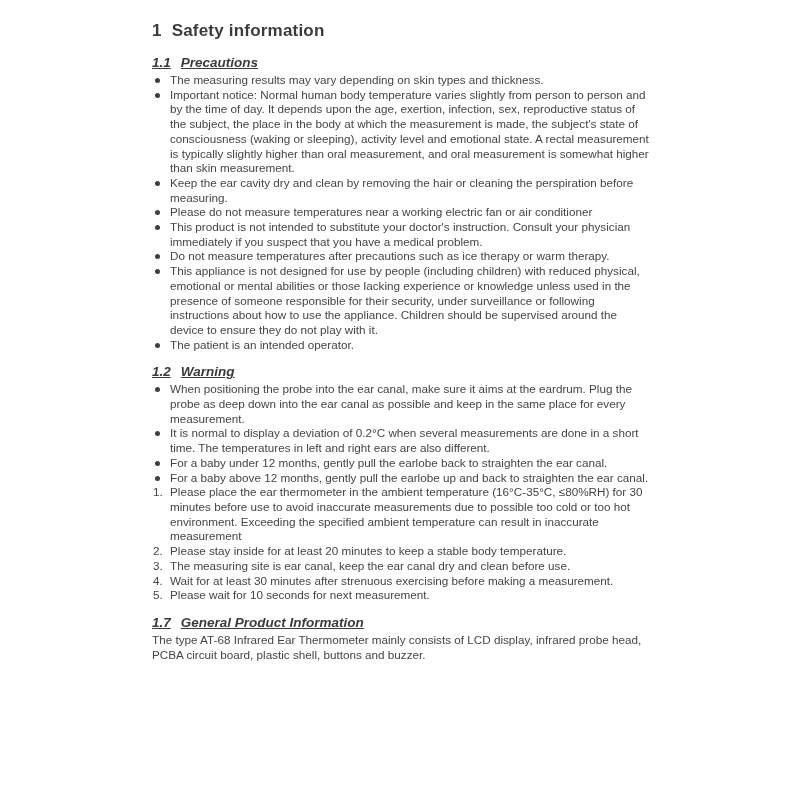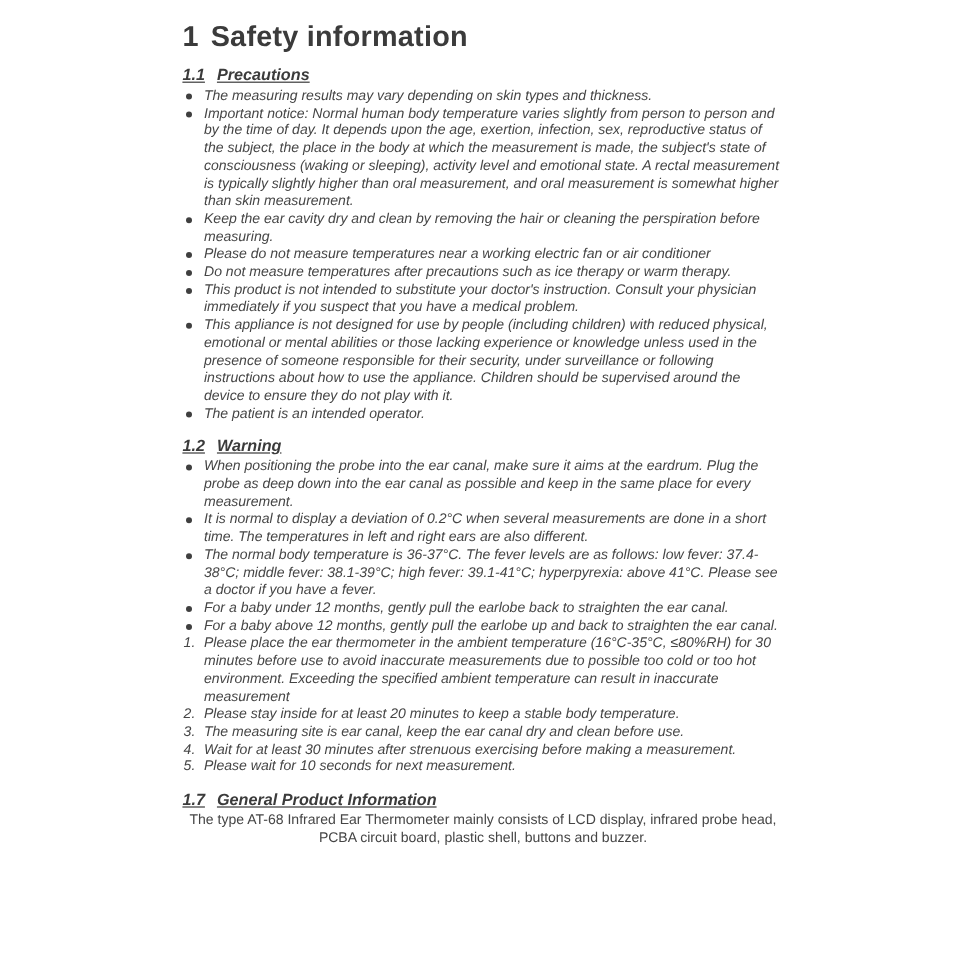--- a/index.html
+++ b/index.html
@@ -15,21 +15,21 @@
     overflow: hidden;
   }
   .content {
     position: absolute;
     left: 152px;
     top: 20px;
     width: 501px;
     color: #454545;
   }
   h1 {
-    font-size: 24px;
+    font-size: 17px;
     line-height: 21px;
     font-weight: bold;
     color: #3b3b3b;
     margin: 38px 0 14px 0;
     letter-spacing: 0.2px;
   }
   h1:first-child { margin-top: 0; }
   h2 {
     font-size: 13.5px;
     line-height: 16px;
@@ -45,21 +45,20 @@
     margin: 0;
     padding: 0;
     list-style: none;
     font-size: 11.7px;
     line-height: 14.7px;
     counter-reset: item;
   }
   ul.bullets li, ol.numbered li {
     position: relative;
     padding-left: 18px;
-    font-style: italic;
   }
   ul.bullets li::before {
     content: "";
     position: absolute;
     left: 3px;
     top: 5px;
     width: 5px;
     height: 5px;
     border-radius: 50%;
     background: #3f3f3f;
@@ -68,44 +67,42 @@
   ol.numbered li::before {
     content: counter(item) ".";
     position: absolute;
     left: 1px;
     top: 0;
   }
   p.body-text {
     margin: 2px 0 0 0;
     font-size: 11.7px;
     line-height: 14.6px;
-    text-align: center;
   }
 </style>
 </head>
 <body>
 
 <main class="content">
     <h1><span class="num">1</span><span>Safety information</span></h1>
     <h2><span class="num">1.1</span><span>Precautions</span></h2>
     <ul class="bullets">
       <li>The measuring results may vary depending on skin types and thickness.</li>
       <li>Important notice: Normal human body temperature varies slightly from person to person and by the time of day. It depends upon the age, exertion, infection, sex, reproductive status of the subject, the place in the body at which the measurement is made, the subject's state of consciousness (waking or sleeping), activity level and emotional state. A rectal measurement is typically slightly higher than oral measurement, and oral measurement is somewhat higher than skin measurement.</li>
       <li>Keep the ear cavity dry and clean by removing the hair or cleaning the perspiration before measuring.</li>
       <li>Please do not measure temperatures near a working electric fan or air conditioner</li>
+      <li>This product is not intended to substitute your doctor's instruction. Consult your physician immediately if you suspect that you have a medical problem.</li>
       <li>Do not measure temperatures after precautions such as ice therapy or warm therapy.</li>
-      <li>This product is not intended to substitute your doctor's instruction. Consult your physician immediately if you suspect that you have a medical problem.</li>
       <li>This appliance is not designed for use by people (including children) with reduced physical, emotional or mental abilities or those lacking experience or knowledge unless used in the presence of someone responsible for their security, under surveillance or following instructions about how to use the appliance. Children should be supervised around the device to ensure they do not play with it.</li>
       <li>The patient is an intended operator.</li>
     </ul>
     <h2><span class="num">1.2</span><span>Warning</span></h2>
     <ul class="bullets">
       <li>When positioning the probe into the ear canal, make sure it aims at the eardrum. Plug the probe as deep down into the ear canal as possible and keep in the same place for every measurement.</li>
       <li>It is normal to display a deviation of 0.2°C when several measurements are done in a short time. The temperatures in left and right ears are also different.</li>
-      <li>The normal body temperature is 36-37°C. The fever levels are as follows: low fever: 37.4-38°C; middle fever: 38.1-39°C; high fever: 39.1-41°C; hyperpyrexia: above 41°C. Please see a doctor if you have a fever.</li>
       <li>For a baby under 12 months, gently pull the earlobe back to straighten the ear canal.</li>
       <li>For a baby above 12 months, gently pull the earlobe up and back to straighten the ear canal.</li>
     </ul>
     <ol class="numbered">
       <li>Please place the ear thermometer in the ambient temperature (16°C-35°C, ≤80%RH) for 30 minutes before use to avoid inaccurate measurements due to possible too cold or too hot environment. Exceeding the specified ambient temperature can result in inaccurate measurement</li>
       <li>Please stay inside for at least 20 minutes to keep a stable body temperature.</li>
       <li>The measuring site is ear canal, keep the ear canal dry and clean before use.</li>
       <li>Wait for at least 30 minutes after strenuous exercising before making a measurement.</li>
       <li>Please wait for 10 seconds for next measurement.</li>
     </ol>

